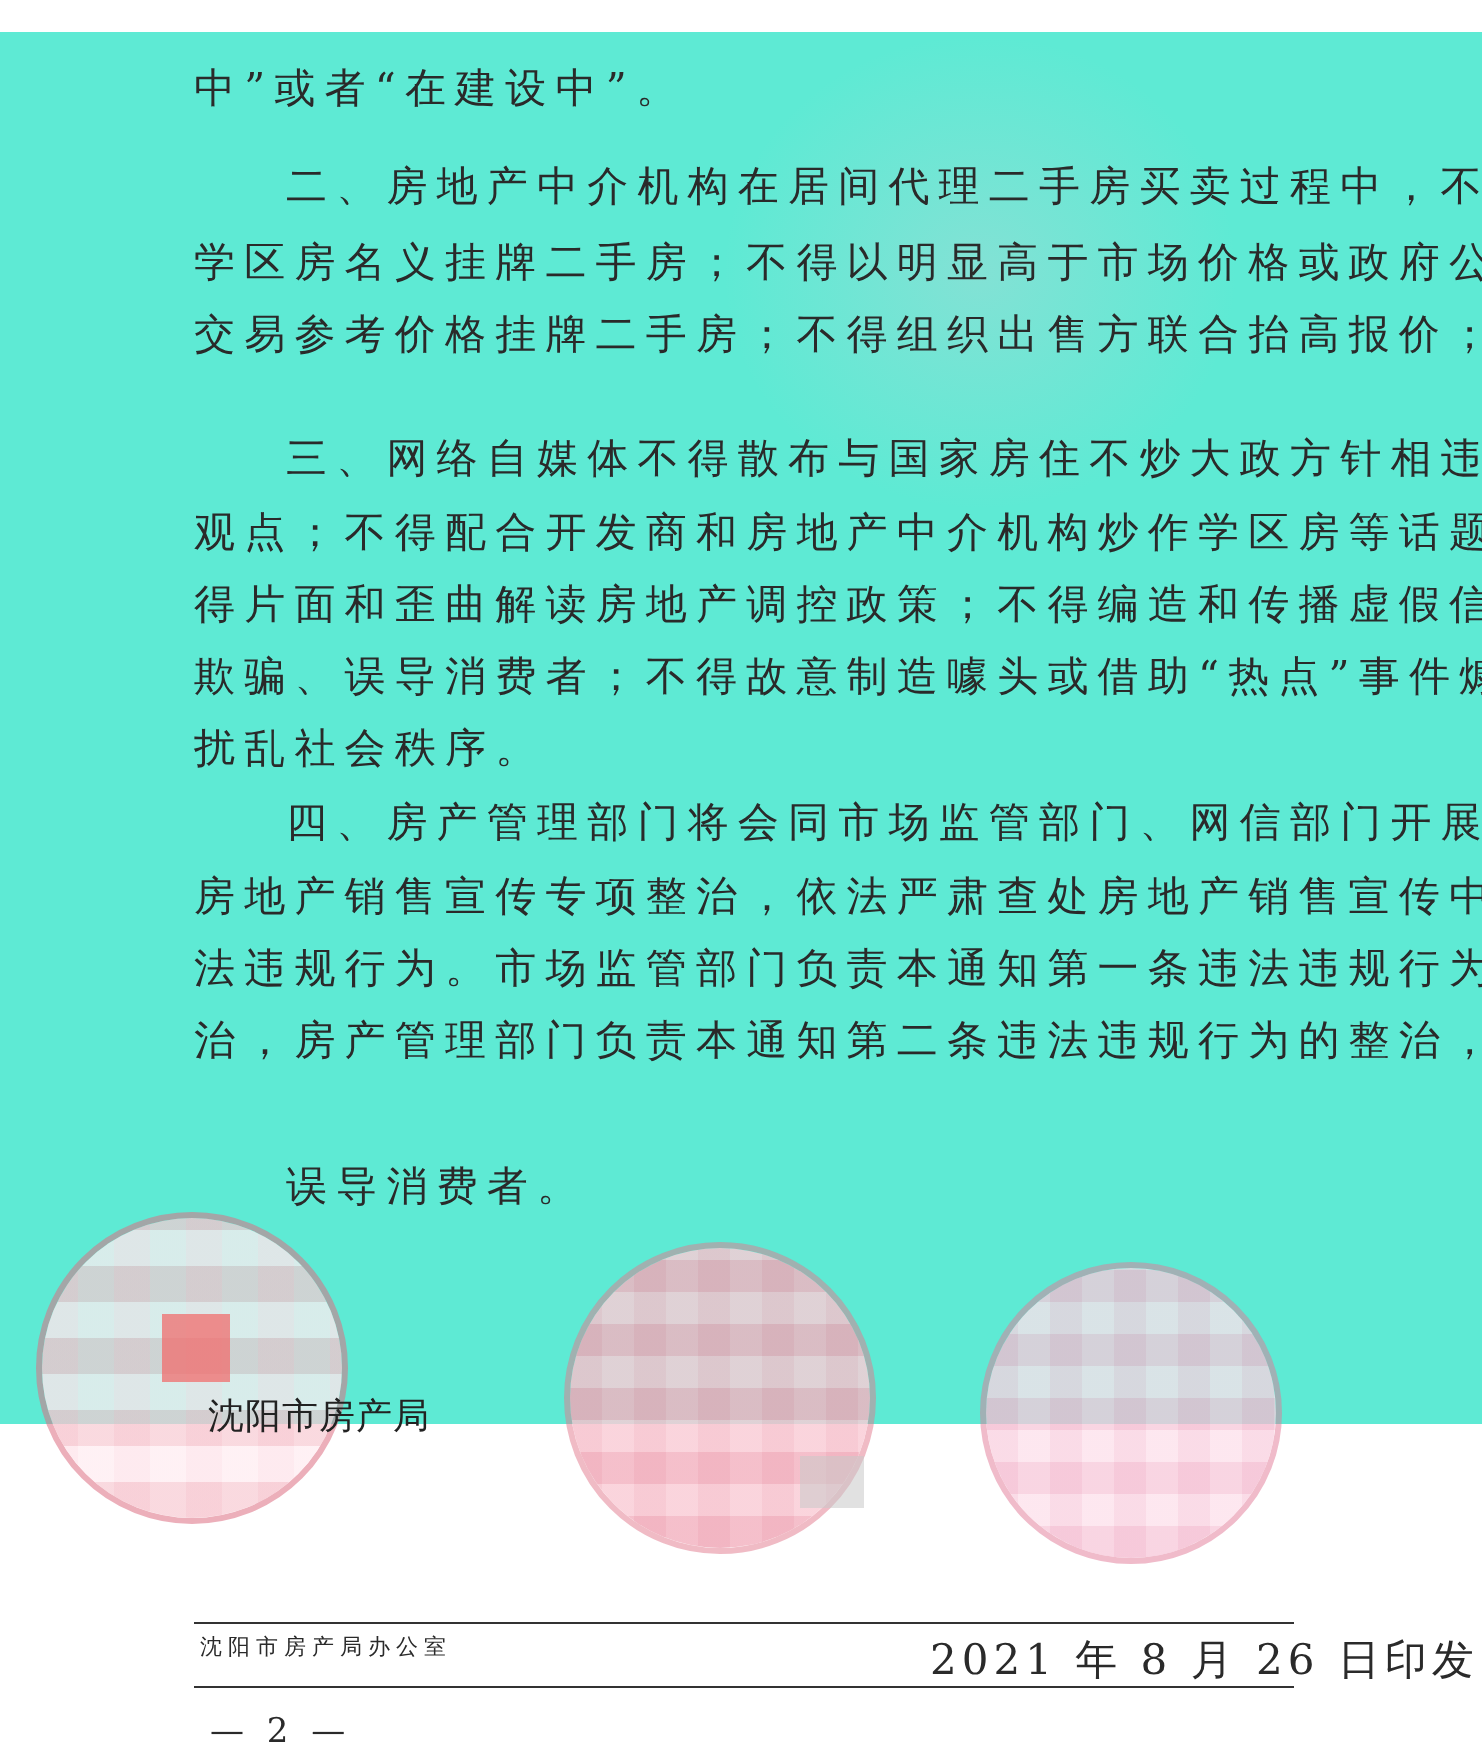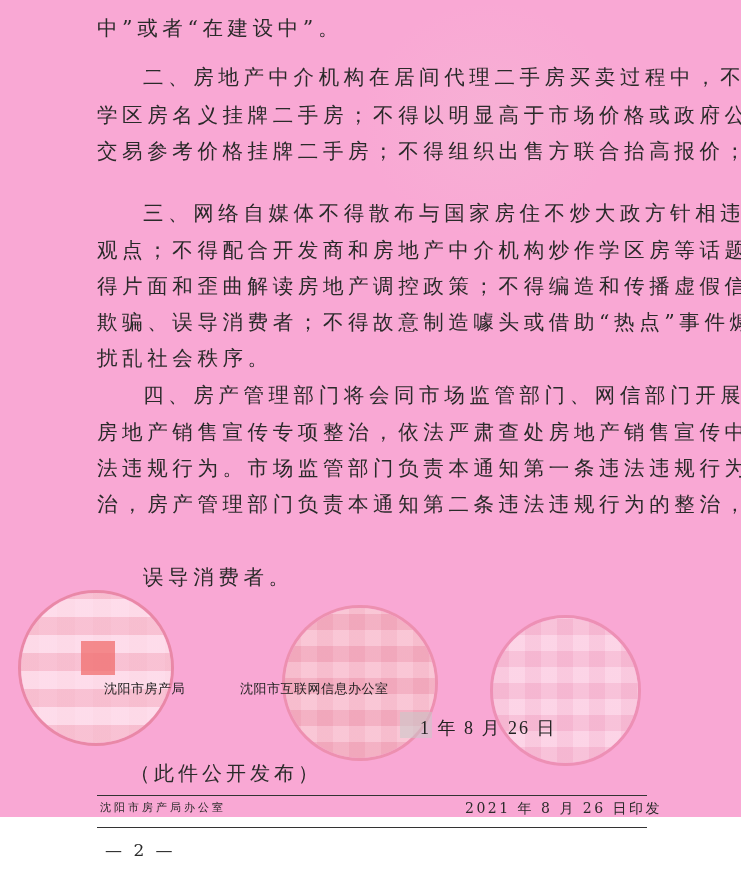--- a/index.html
+++ b/index.html
@@ -2,21 +2,21 @@
 <html><head>
 <meta charset="utf-8">
 <style>
   html, body { margin:0; padding:0; }
   body {
     width:741px; height:875px; overflow:hidden; position:relative;
     background:#ffffff;
     font-family: "DejaVu Serif", "Liberation Serif", serif;
     color:#2a2a2a;
   }
-  .page { position:absolute; left:0; top:0; width:741px; height:817px; background:#f9a8d4; }
+  .page { position:absolute; left:0; top:16px; width:741px; height:696px; background:#5eead4; }
   .bg-wash { position:absolute; left:360px; top:0; width:260px; height:240px;
     background: radial-gradient(ellipse at center, rgba(240,200,215,0.25), rgba(255,255,255,0) 70%); }
   .line {
     position:absolute; left:97px; font-size:20.5px; letter-spacing:4.6px; white-space:nowrap; line-height:1;
   }
   .line.indent { left:143px; }
   .stamp { position:absolute; border-radius:50%; }
   .stamp .mosaic { position:absolute; inset:0; border-radius:50%; overflow:hidden; }
   .stamp1 { left:18px; top:590px; width:150px; height:150px; border:3px solid rgba(220,110,130,0.55); }
   .stamp1 .mosaic { background:
@@ -26,30 +26,30 @@
   .stamp1 .star { position:absolute; left:60px; top:48px; width:34px; height:34px; background:rgba(240,110,110,0.75); }
   .stamp2 { left:282px; top:605px; width:150px; height:150px; border:3px solid rgba(225,120,140,0.5); }
   .stamp2 .mosaic { background:
       repeating-linear-gradient(0deg, rgba(240,170,185,0.7) 0 16px, rgba(248,200,210,0.7) 16px 32px),
       repeating-linear-gradient(90deg, rgba(235,150,170,0.45) 0 16px, rgba(255,225,232,0.45) 16px 32px); }
   .stamp3 { left:490px; top:615px; width:145px; height:145px; border:3px solid rgba(225,120,150,0.5); }
   .stamp3 .mosaic { background:
       repeating-linear-gradient(0deg, rgba(245,190,210,0.6) 0 16px, rgba(252,220,232,0.6) 16px 32px),
       repeating-linear-gradient(90deg, rgba(240,175,200,0.45) 0 16px, rgba(255,240,245,0.45) 16px 32px); }
   .sig {
-    position:absolute; top:680px; font-size:13px; white-space:nowrap; color:#222;
+    position:absolute; top:680px; font-size:18px; white-space:nowrap; color:#222;
     font-family:"Liberation Serif", serif; letter-spacing:0.5px;
   }
   .date { position:absolute; top:716px; left:420px; font-size:18px; color:#222;
     font-family:"Liberation Serif", serif; letter-spacing:2px; white-space:nowrap; }
   .date-mask { position:absolute; left:400px; top:712px; width:32px; height:26px; background:rgba(200,200,200,0.55); }
   .public { position:absolute; left:130px; top:760px; font-size:20px; letter-spacing:4px; white-space:nowrap; }
   .rule { position:absolute; left:97px; width:550px; height:0; border-top:1.6px solid #333; }
   .footer-left { position:absolute; left:100px; top:800px; font-size:11px; letter-spacing:3px; white-space:nowrap; }
-  .footer-right { position:absolute; left:465px; top:800px; font-size:14px; letter-spacing:2.5px; white-space:nowrap; }
+  .footer-right { position:absolute; left:465px; top:800px; font-size:21px; letter-spacing:2.5px; white-space:nowrap; }
   .pageno { position:absolute; left:105px; top:840px; font-size:17px; letter-spacing:3px; white-space:nowrap; }
 </style>
 </head>
 <body>
 
 <div class="page">
   <div class="bg-wash"></div>
 
   <div class="line" style="top:18px">中”或者“在建设中”。</div>
 
@@ -75,26 +75,23 @@
     <div class="star"></div>
   </div>
   <div class="stamp stamp2">
     <div class="mosaic"></div>
   </div>
   <div class="stamp stamp3">
     <div class="mosaic"></div>
   </div>
 
   <div class="sig" style="left:104px">沈阳市房产局</div>
-  <div class="sig" style="left:240px">沈阳市互联网信息办公室</div>
 
   <div class="date-mask"></div>
-  <div class="date">1 年 8 月 26 日</div>
 
-  <div class="public">（此件公开发布）</div>
 
   <div class="rule" style="top:795px"></div>
   <div class="footer-left">沈阳市房产局办公室</div>
   <div class="footer-right">2021 年 8 月 26 日印发</div>
   <div class="rule" style="top:827px"></div>
 
   <div class="pageno">— 2 —</div>
 </div>
 
 </body></html>

